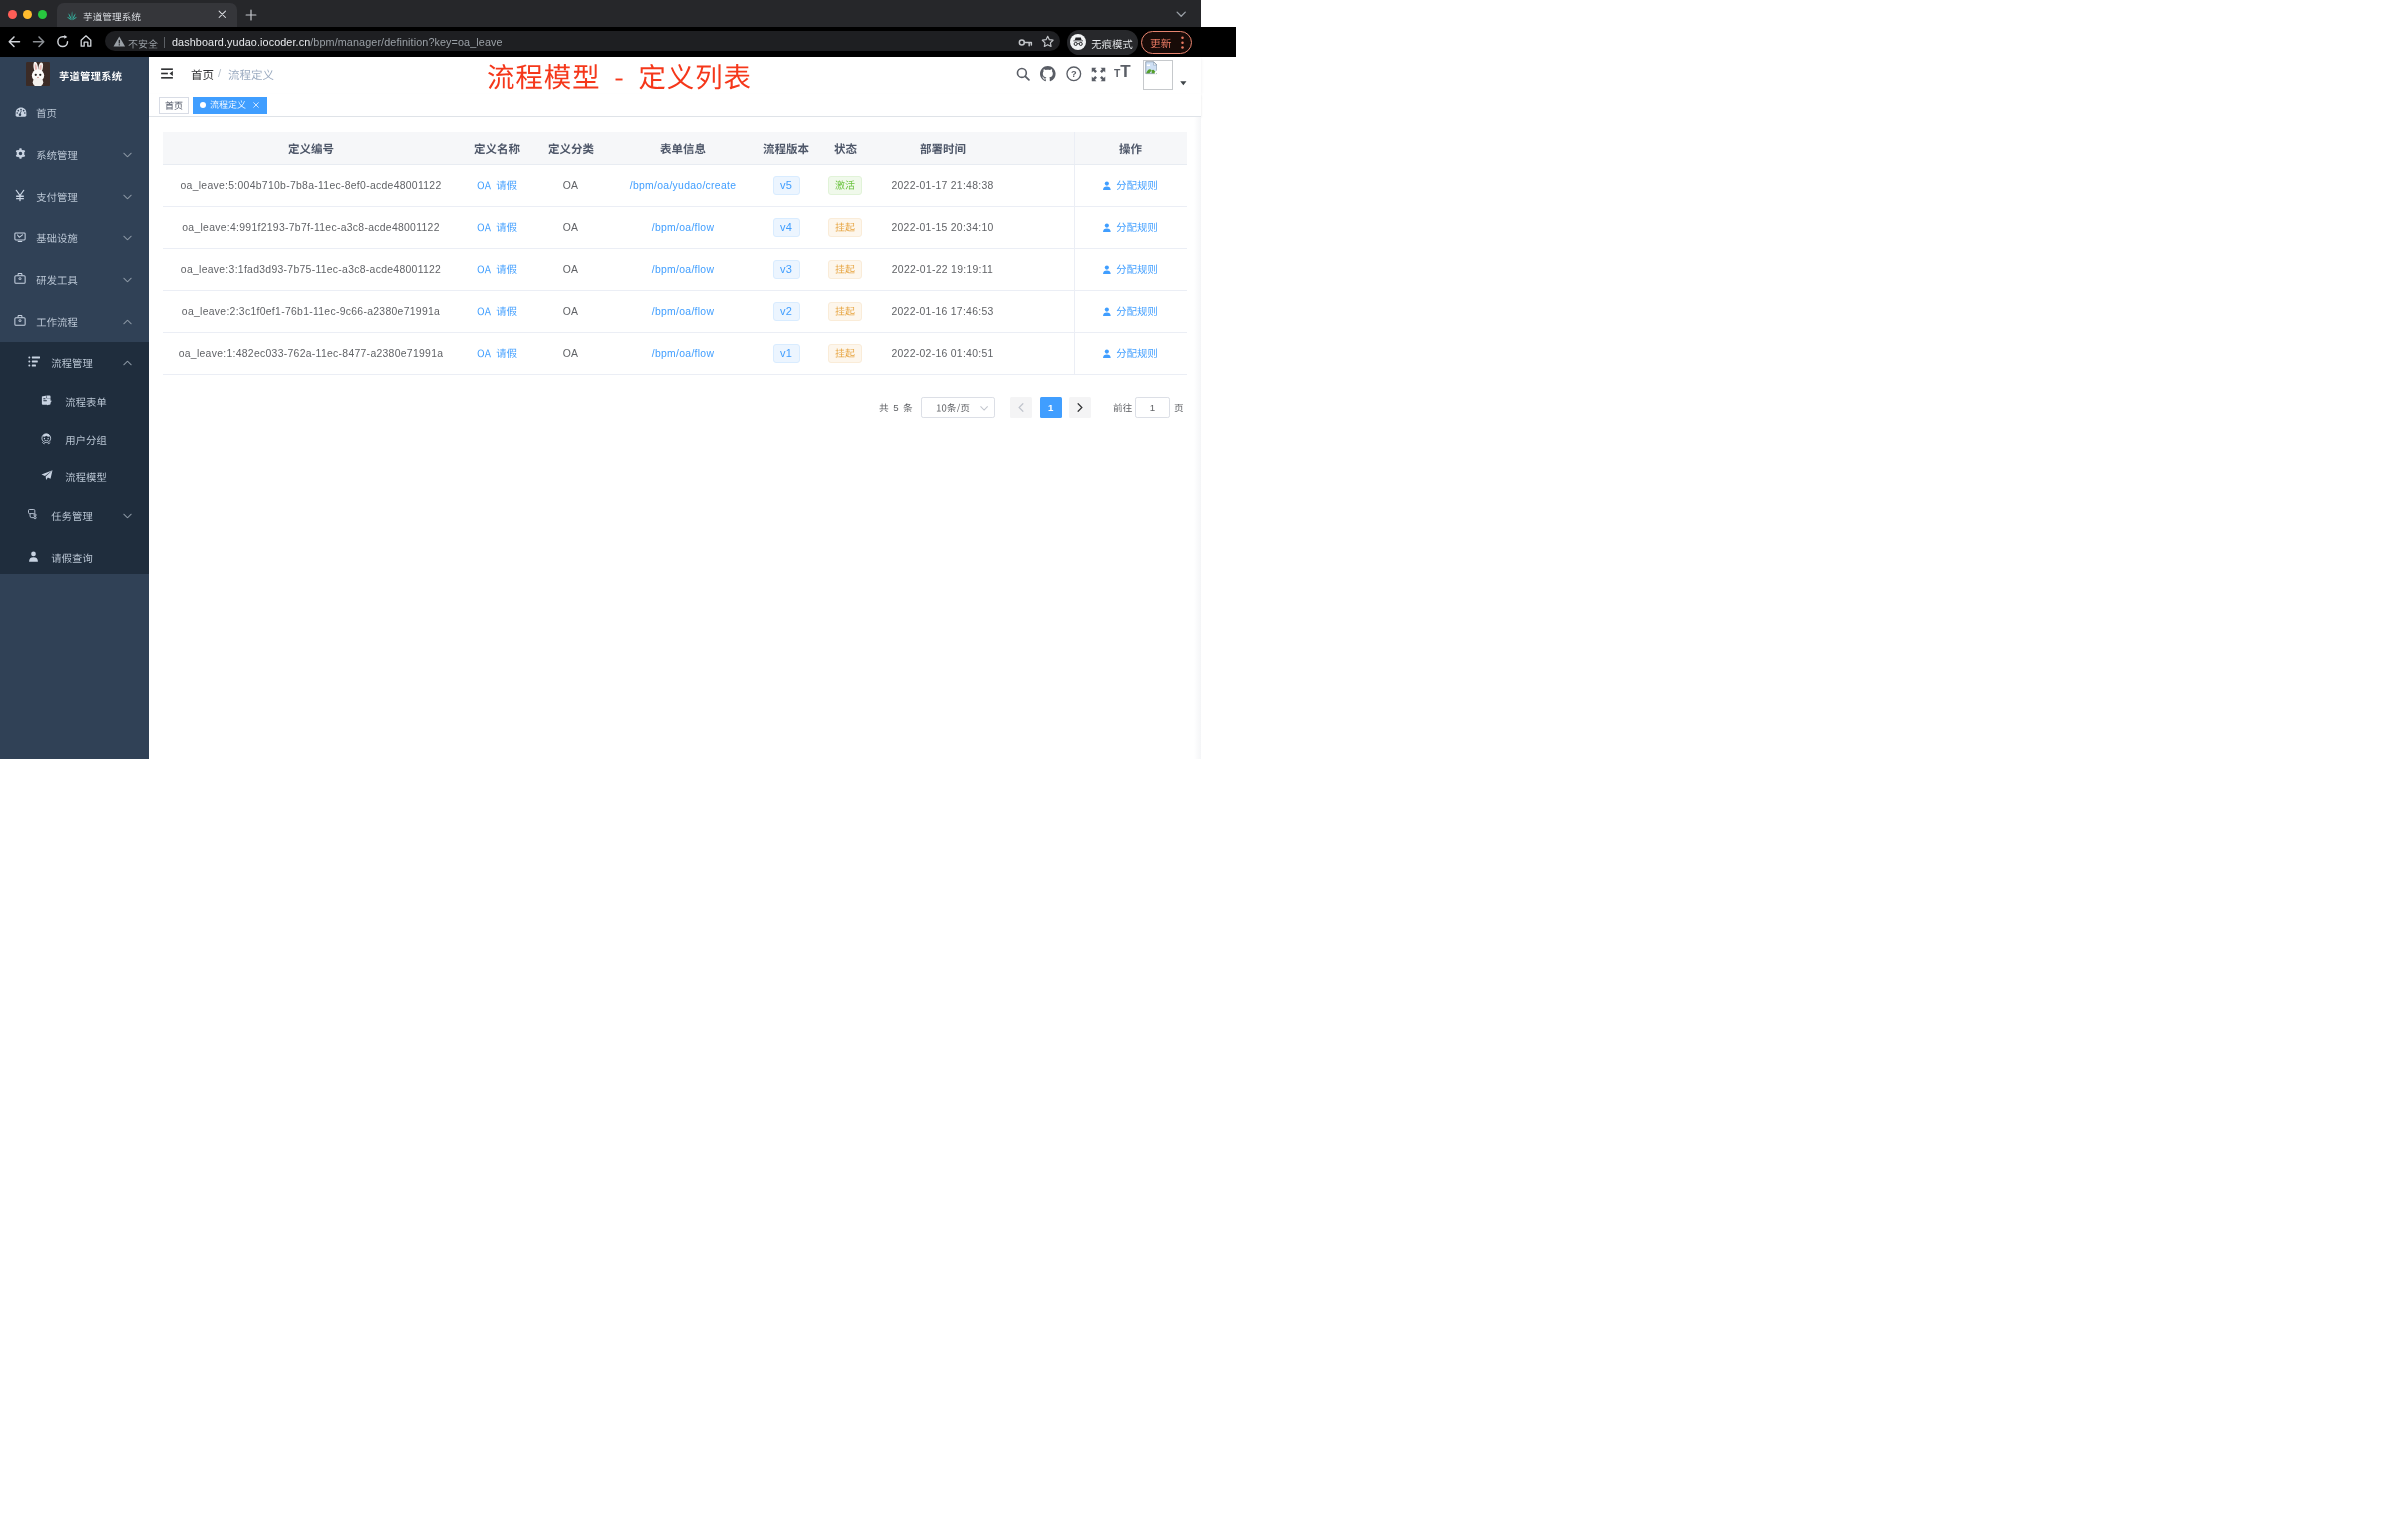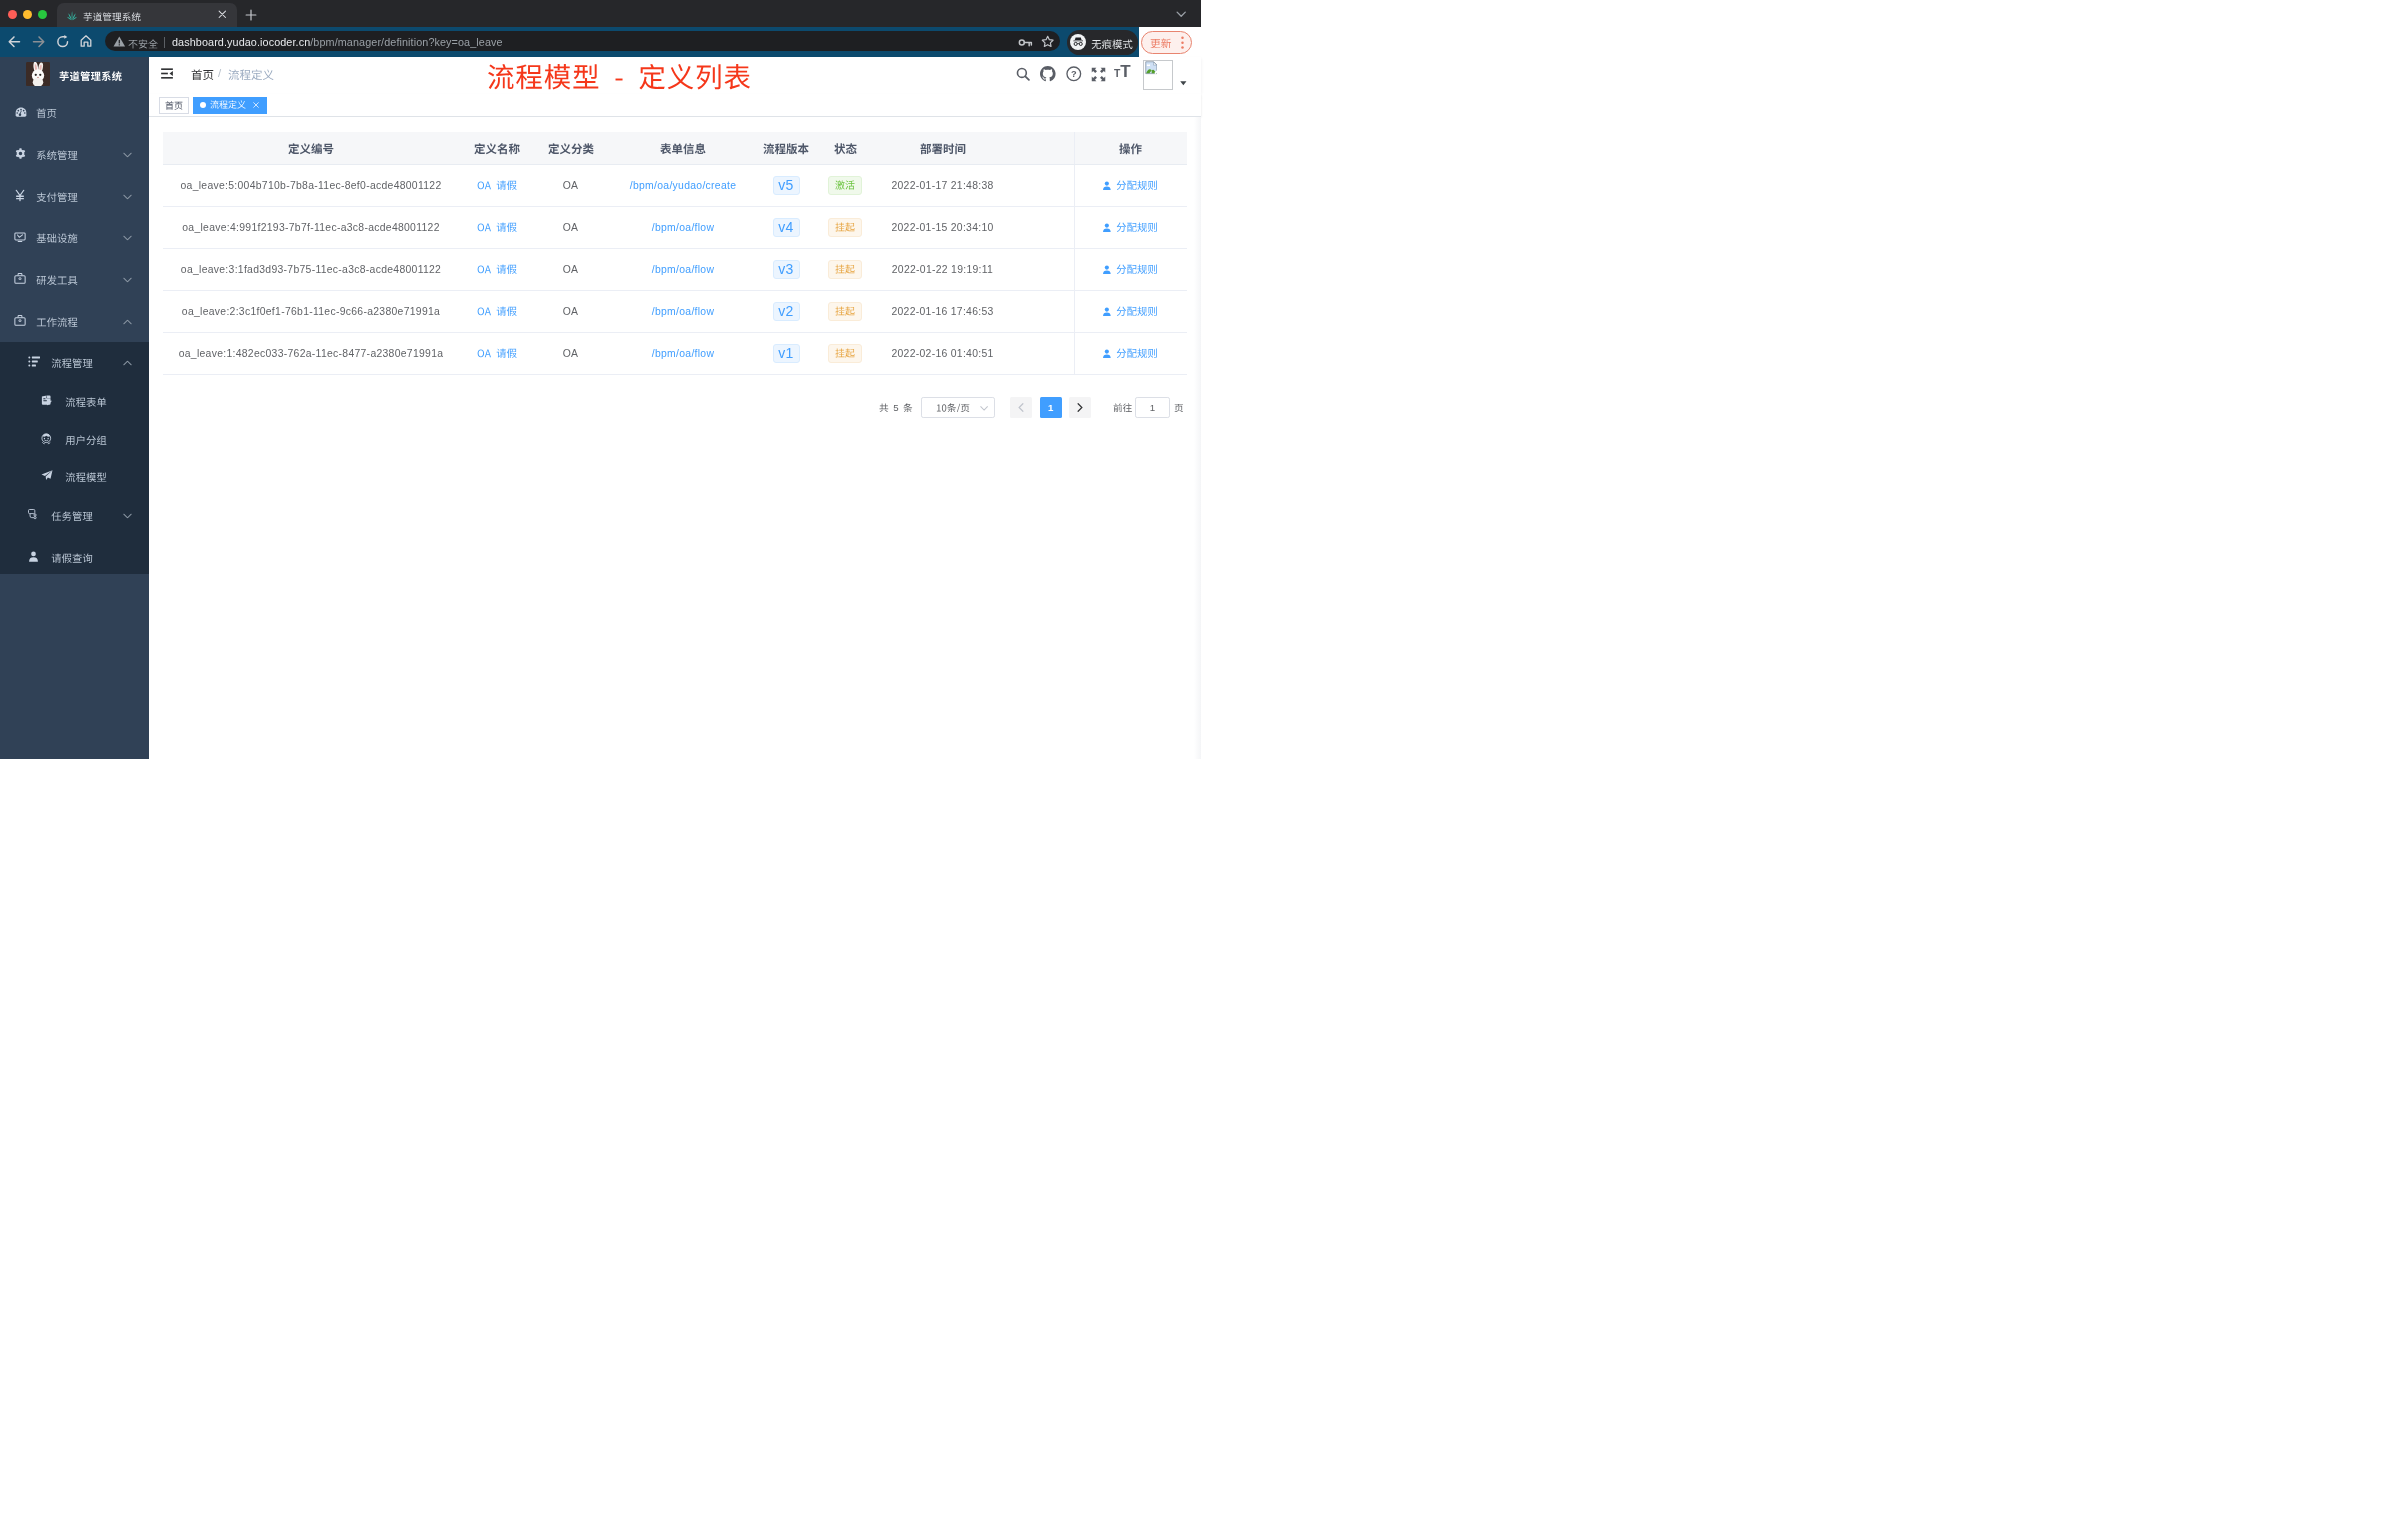--- a/index.html
+++ b/index.html
@@ -2,21 +2,21 @@
 <html style="font-size:12px"><head><meta charset="utf-8"><title>yudao</title>
 <style>
 *{margin:0;padding:0;box-sizing:border-box}
 html,body{width:1201px;height:759px;overflow:hidden;font-family:"Liberation Sans",sans-serif;
 -webkit-font-smoothing:antialiased;background:#fff}
 .abs{position:absolute}
 svg.cj{display:inline-block}
 
 #strip{position:absolute;left:0;top:0;width:1201px;height:27px;background:#26272a}
 #tab{position:absolute;left:57px;top:3px;width:180px;height:24px;background:#35363a;border-radius:6.7px 6.7px 0 0}
-#toolbar{position:absolute;left:0;top:27px;width:1139px;height:30px;background:#0c4a6e}
+#toolbar{position:absolute;left:0;top:27px;width:1236px;height:30px;background:#000000}
 .light{position:absolute;top:9.7px;width:9px;height:9px;border-radius:50%}
 #urlpill{position:absolute;left:105px;top:4.1px;width:955px;height:20px;border-radius:10px;background:#1e1f22}
 
 #app{position:absolute;left:0;top:57px;width:1201px;height:702px;background:#fff}
 #sidebar{position:absolute;left:0;top:0;width:149px;height:702px;background:#304156}
 #submenubg{position:absolute;left:0;top:285px;width:149px;height:232px;background:#1f2d3d}
 .mitem{position:absolute;left:0;width:149px;height:42px}
 .micon{position:absolute;top:50%;transform:translateY(-50%)}
 .mtext{position:absolute;top:50%;transform:translateY(-50%)}
 .march{position:absolute;right:17px;top:50%;transform:translateY(-50%)}
@@ -30,21 +30,21 @@
 #thead{position:relative;height:33px;background:#f6f7f9;border-bottom:0.7px solid #e8ecf2}
 #thead svg.cj{margin-top:2.2px}
 .trow{position:relative;height:42px;border-bottom:0.7px solid #ebeef5}
 .cell{position:absolute;top:0;height:100%;display:flex;align-items:center;justify-content:center;
 font-size:10.4px;color:#606266;letter-spacing:0.3px}
 .c1{left:0;width:297px}.c2{left:297px;width:74px}.c3{left:371px;width:74px}
 .c4{left:446px;width:149px}.c5{left:594px;width:59px}.c6{left:653px;width:59px}
 .c7{left:713px;width:134px}.c8{left:911px;width:113px}
 .vdiv{position:absolute;left:911px;top:0;bottom:0;width:0.7px;background:#ebeef5}
 .vtag{width:27px;height:19.3px;background:#ecf5ff;border:0.7px solid #d9ecff;border-radius:3px;
-color:#409eff;font-size:14px;display:flex;align-items:center;justify-content:center}
+color:#409eff;font-size:11px;display:flex;align-items:center;justify-content:center}
 .stag{width:34px;height:19.3px;border-radius:3px;font-size:9px;display:flex;align-items:center;justify-content:center}
 .ok{background:#f0f9eb;border:0.7px solid #e1f3d8;color:#67c23a}
 .warn{background:#fdf6ec;border:0.7px solid #faecd8;color:#e6a23c}
 .link{color:#409eff}
 
 .pgbox{position:absolute;top:280px;height:21px;display:flex;align-items:center;justify-content:center;
 font-size:9.7px;color:#606266}
 .pbtn{border-radius:1.5px}
 </style></head>
 <body>

